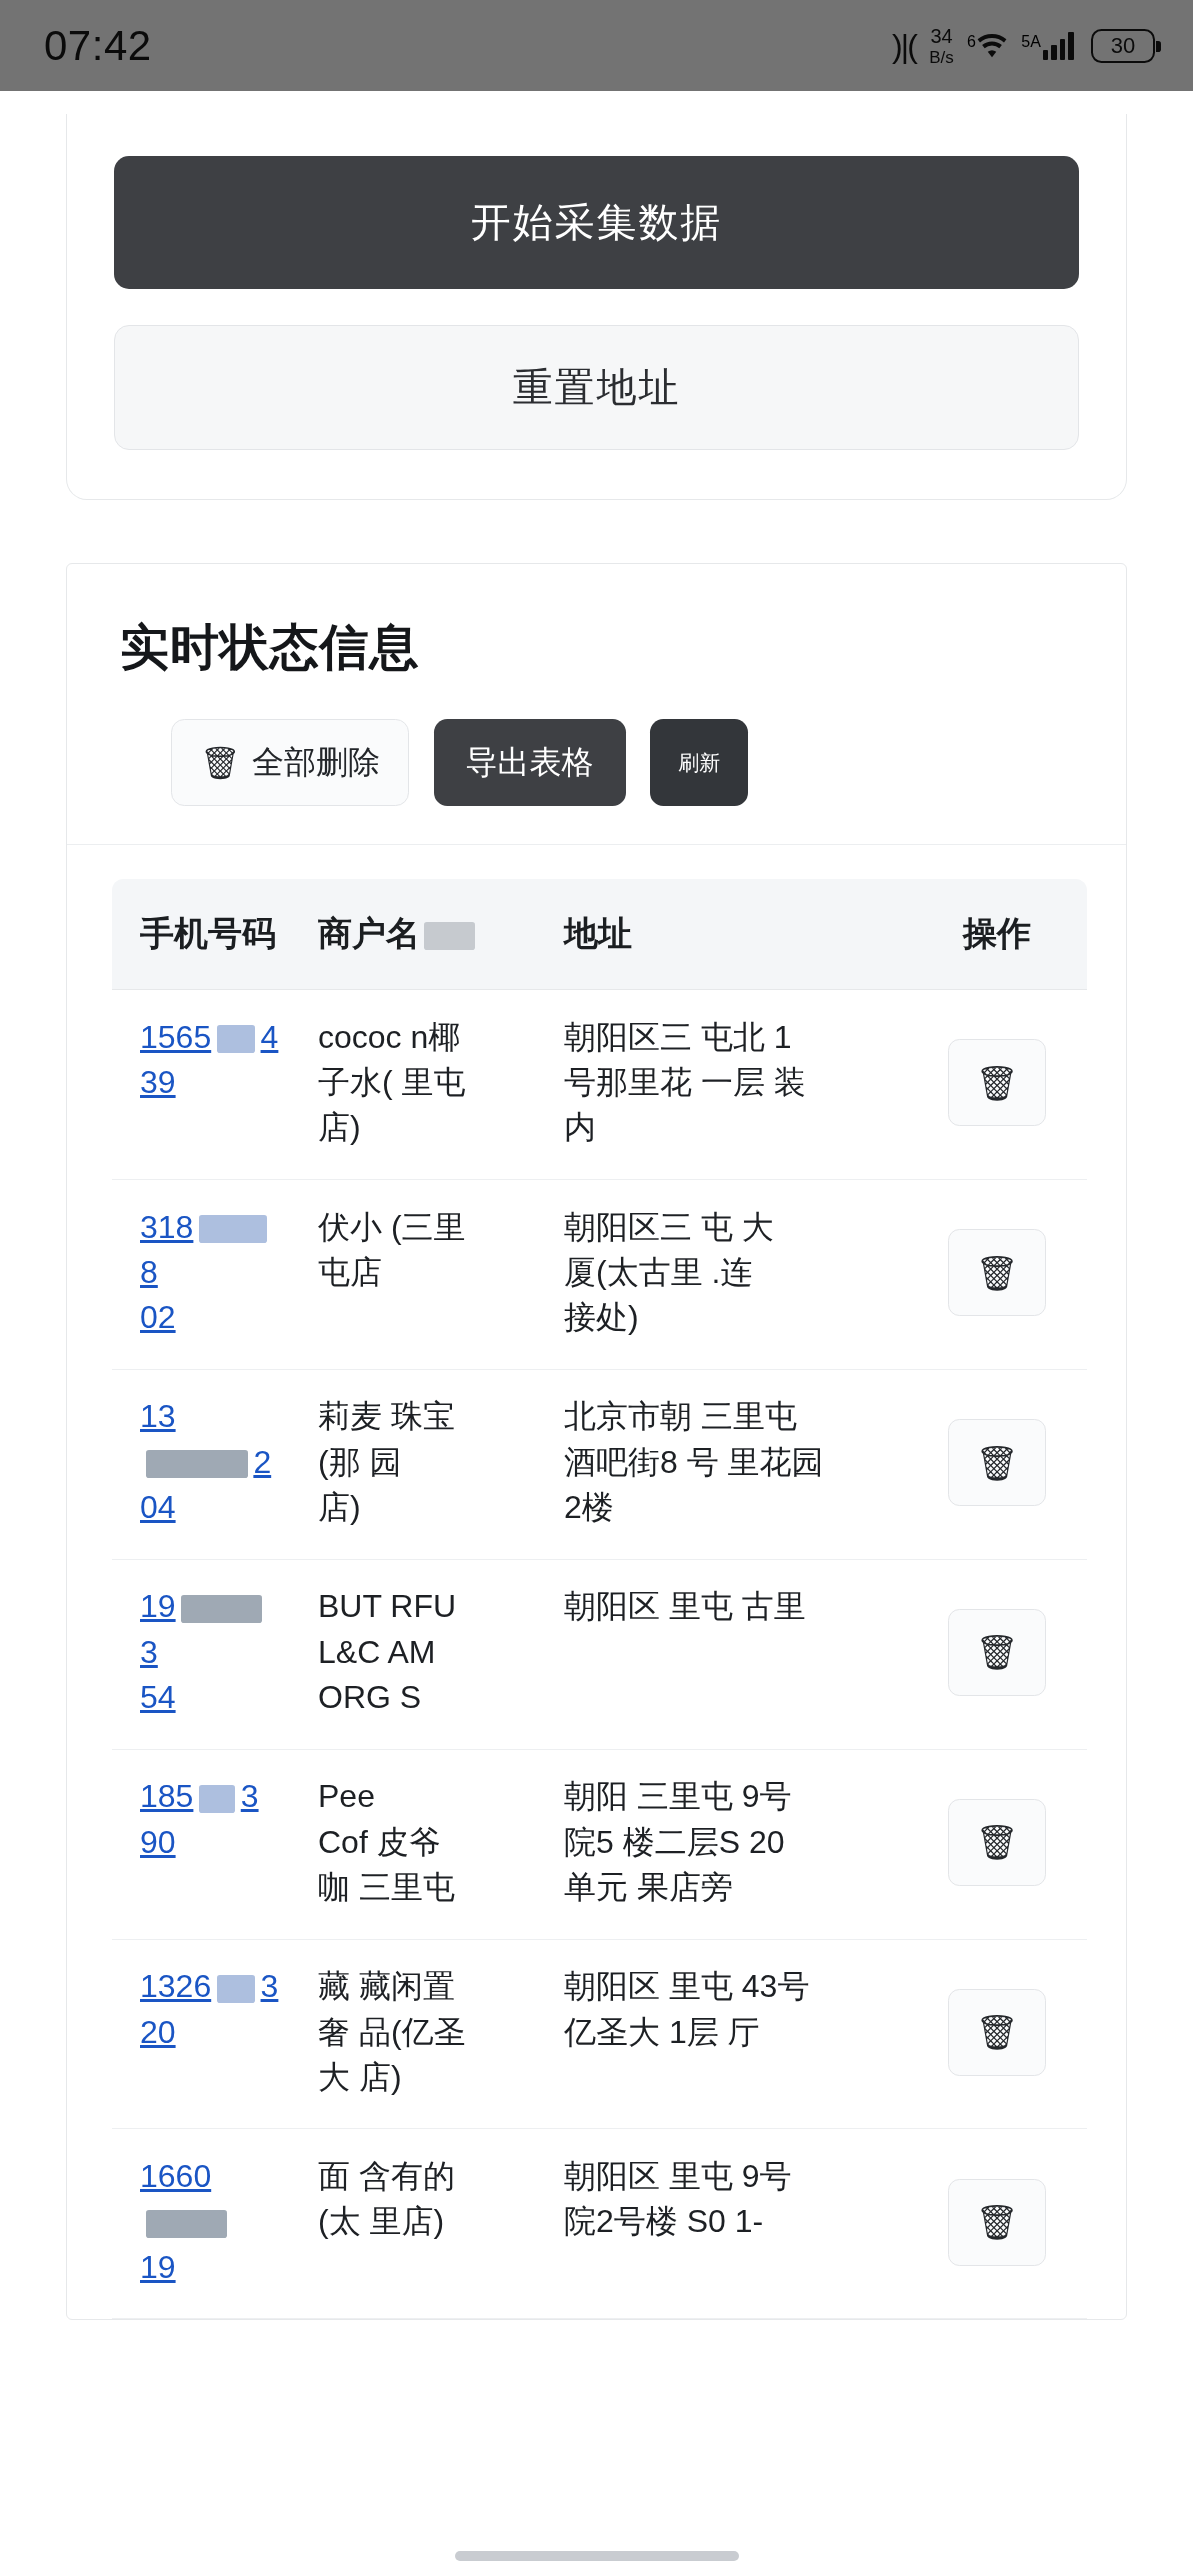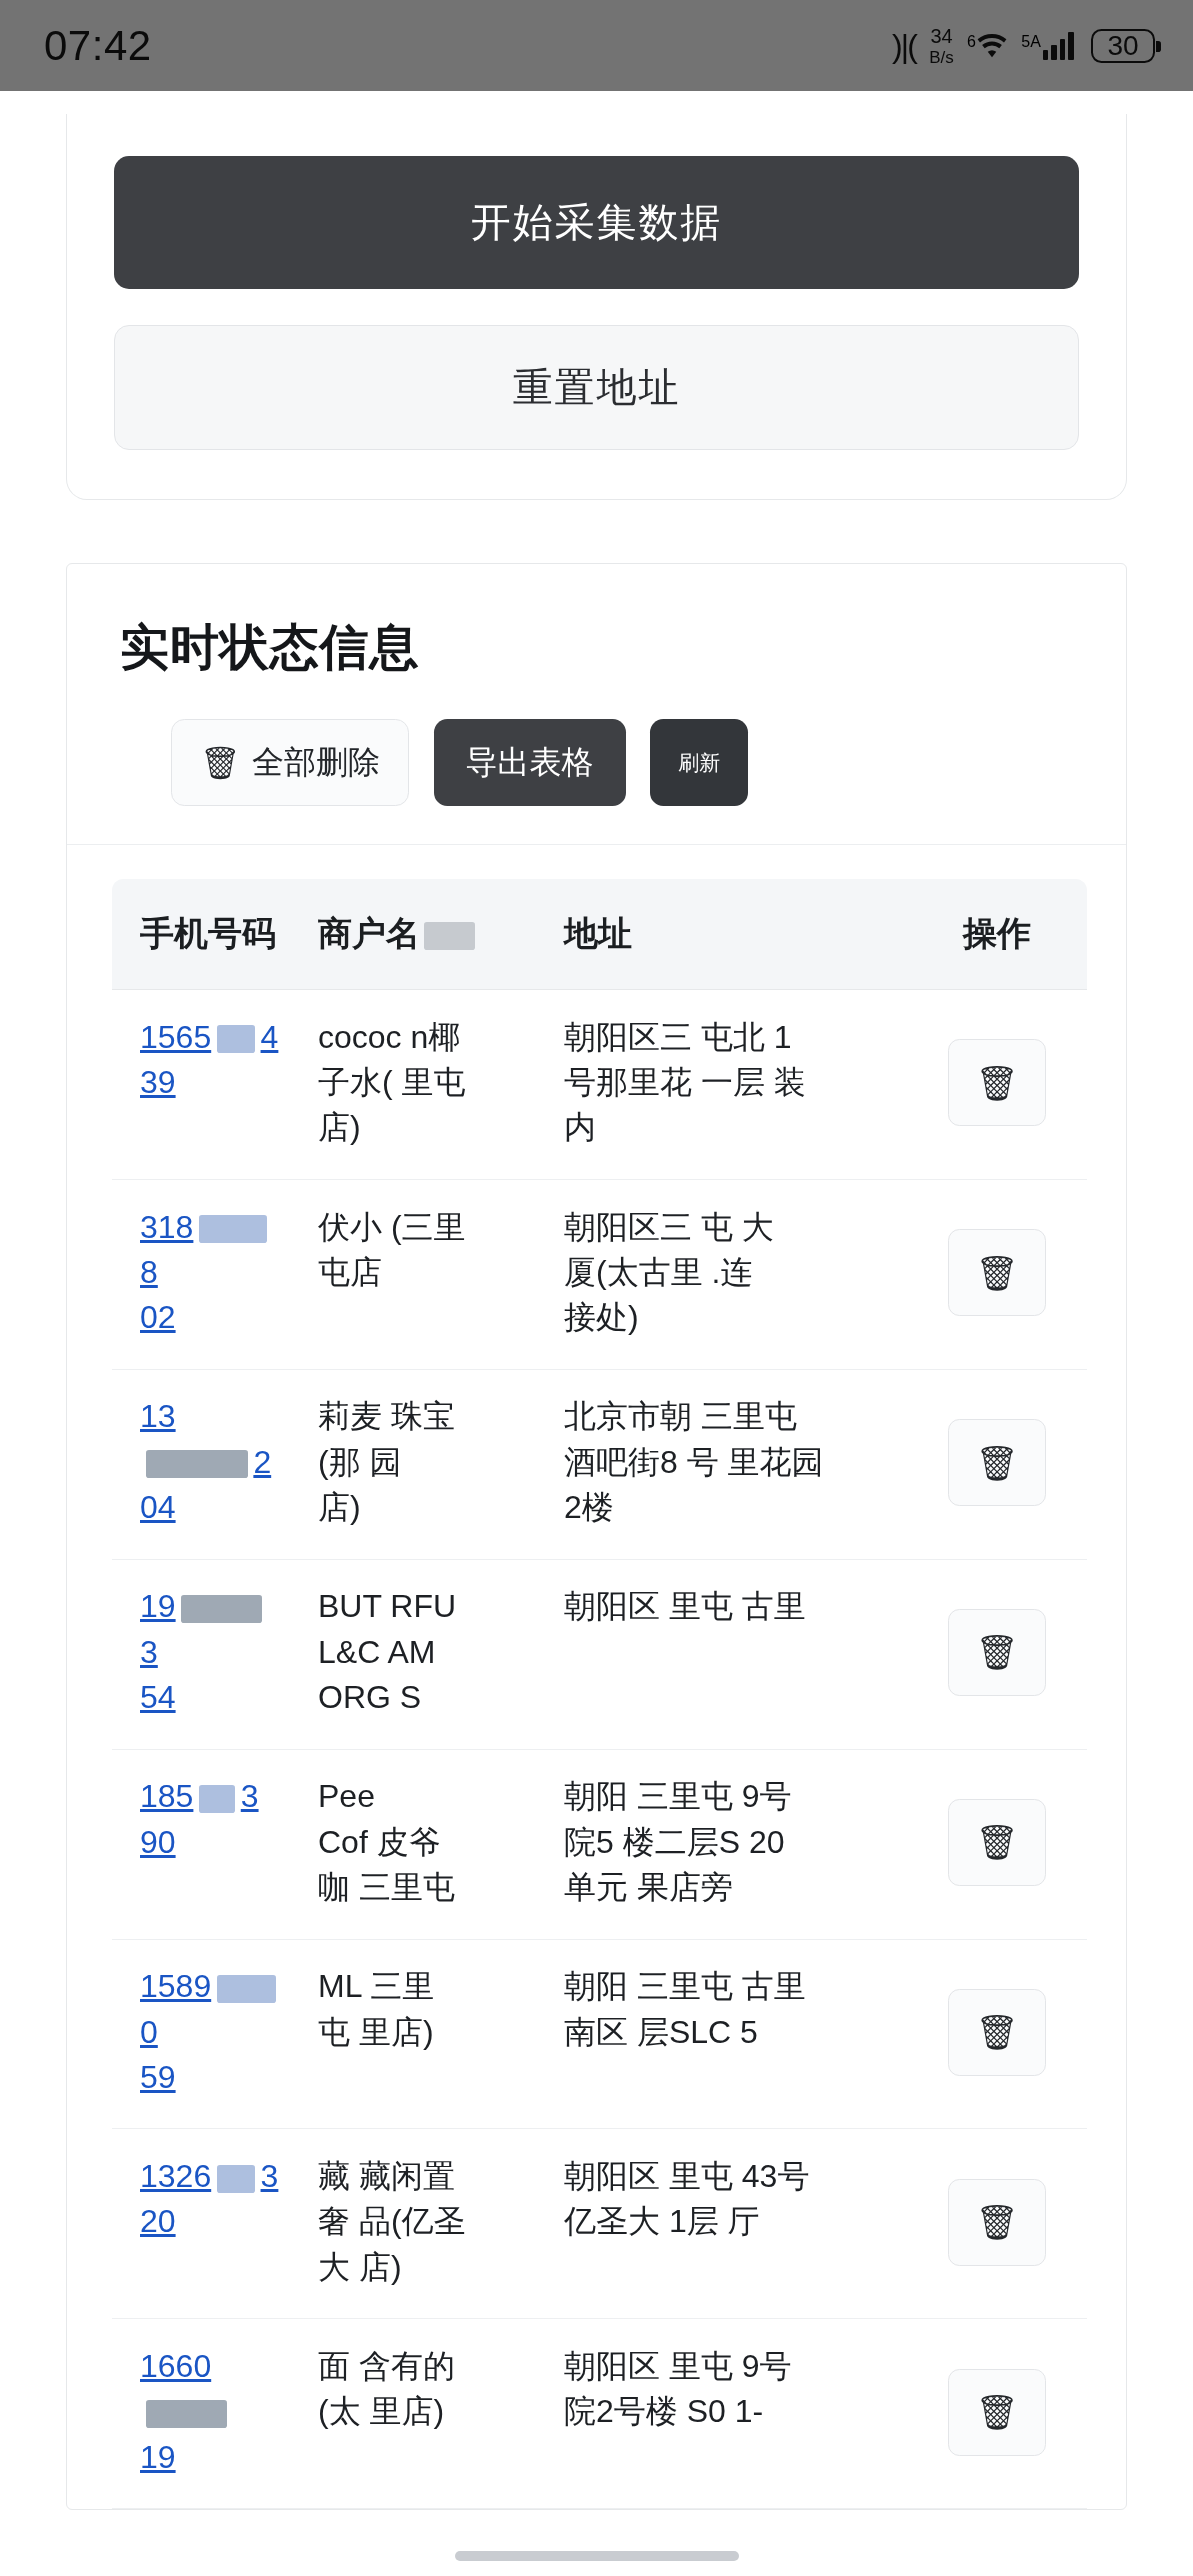--- a/index.html
+++ b/index.html
@@ -65,21 +65,21 @@
     position: relative;
     margin-left: 3.8px;
   }
   .battery::after{
     content: "";
     position: absolute; right: -7.6px; top: 10.4px;
     width: 4.7px; height: 11.4px;
     background: #0b0b0b;
     border-radius: 0 2.8px 2.8px 0;
   }
-  .battery span { font-size: 28px; font-weight: 500; color: #0b0b0b; }
+  .battery span { font-size: 22px; font-weight: 500; color: #0b0b0b; }
 
   
   .page {
     padding: 0 0 0 0;
     background: #ffffff;
   }
 
   .card {
     background: #ffffff;
     border: 0.9px solid #e6e8ea;
@@ -418,37 +418,20 @@
             <td class="c3">
               <span style="white-space:pre-line;">朝阳    三里屯    9号
 院5    楼二层S    20
 单元    果店旁</span>
             </td>
             <td class="c4">
               <button class="row-del">🗑</button>
             </td>
           </tr>
 
-          <tr>
-            <td class="c1">
-              <span class="phone-link">1589</span><span class="rd rd-b" style="width:59px;height:28px;margin:0 5.7px;"></span><span class="phone-link">0</span><br>
-              <span class="phone-link">59</span>
-            </td>
-            <td class="c2">
-              <span style="white-space:pre-line;">ML    三里
-屯    里店)</span>
-            </td>
-            <td class="c3">
-              <span style="white-space:pre-line;">朝阳    三里屯    古里
-南区    层SLC    5</span>
-            </td>
-            <td class="c4">
-              <button class="row-del">🗑</button>
-            </td>
-          </tr>
 
           <tr>
             <td class="c1">
               <span class="phone-link">1326</span><span class="rd rd-b" style="width:38px;height:28px;margin:0 5.7px;"></span><span class="phone-link">3</span><br>
               <span class="phone-link">20</span>
             </td>
             <td class="c2">
               <span style="white-space:pre-line;">藏    藏闲置
 奢    品(亿圣
 大    店)</span>

